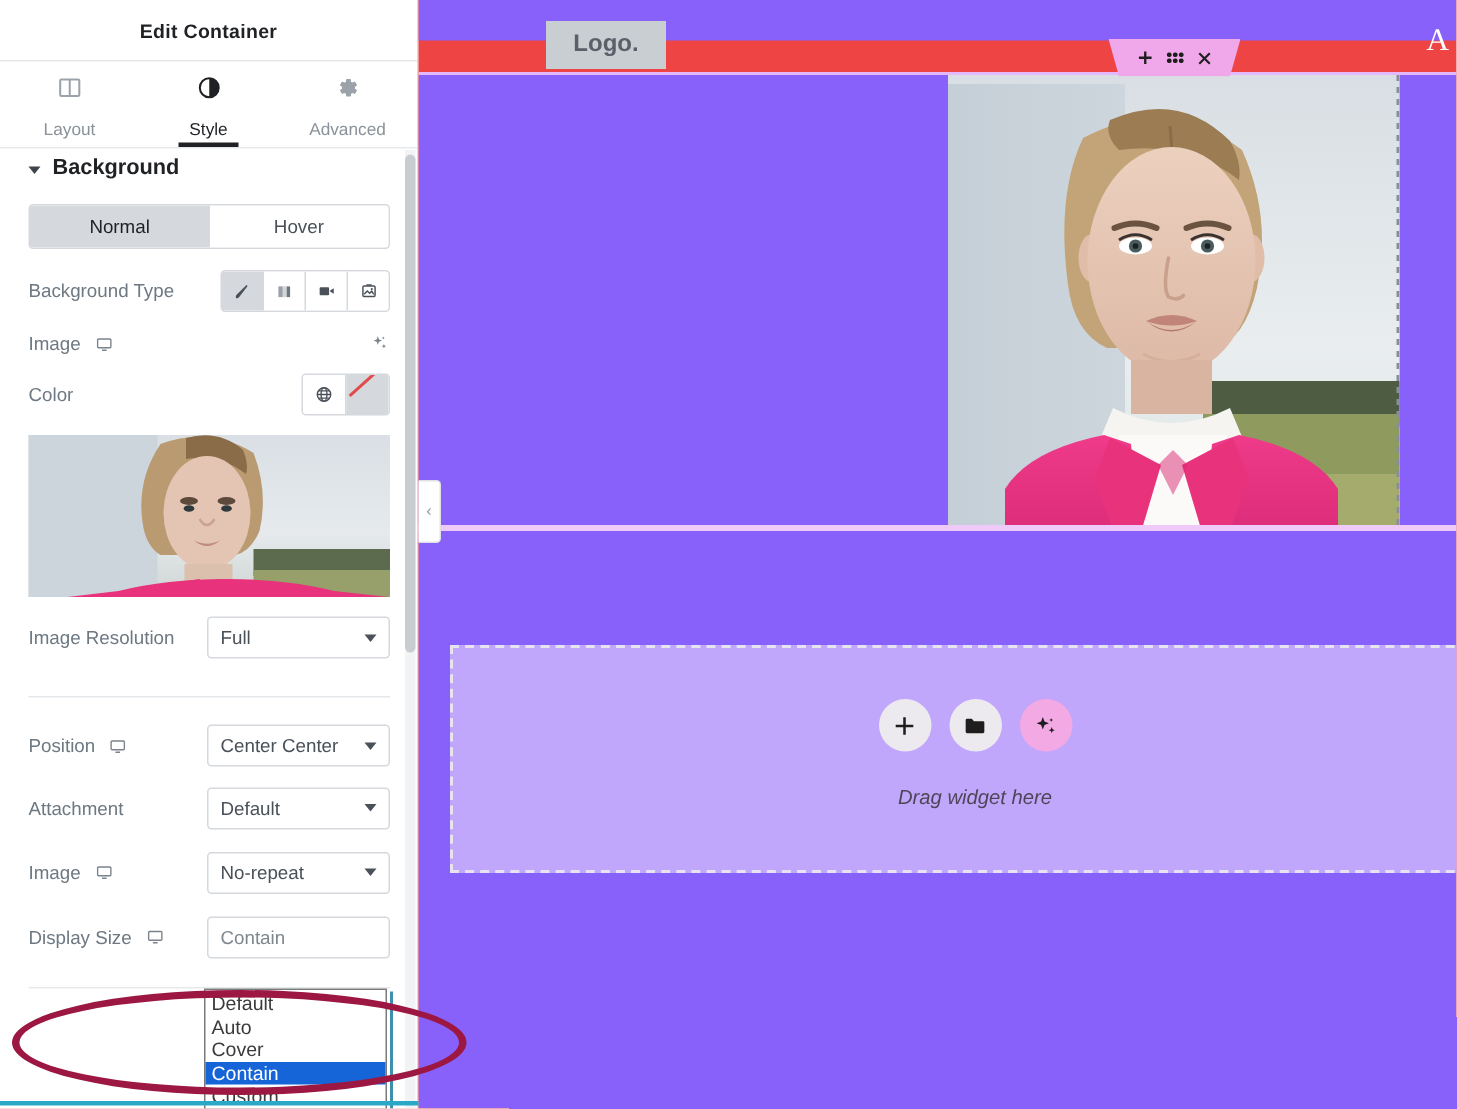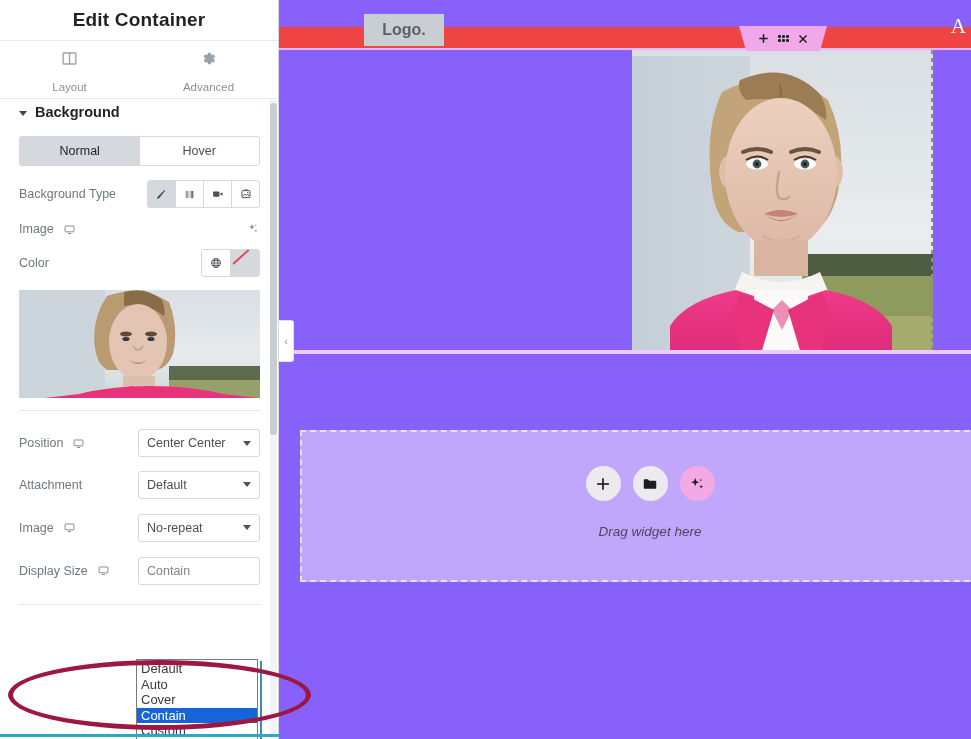--- a/index.html
+++ b/index.html
@@ -31,21 +31,21 @@
   }
   .panel-header {
     height: 41px;
     display: flex;
     align-items: center;
     justify-content: center;
     border-bottom: 1px solid #e6e9ec;
     box-sizing: border-box;
   }
   .panel-title {
-    font-size: 19px;
+    font-size: 13px;
     font-weight: bold;
     color: #1f2124;
     letter-spacing: .2px;
   }
 
   .tabs {
     display: flex;
     height: 58px;
     border-bottom: 1px solid #e6e9ec;
     box-sizing: border-box;
@@ -506,20 +506,29 @@
 
     <div class="tabs">
       <div class="tab">
         <span class="tab-ico">
           <svg width="17" height="17" viewBox="0 0 20 20" fill="none" stroke="currentColor" stroke-width="1.6">
             <rect x="2.5" y="3.5" width="15" height="13" rx="1"></rect>
             <line x1="10" y1="3.5" x2="10" y2="16.5"></line>
           </svg>
         </span>
         <span class="tab-lbl">Layout</span>
+      </div>
+      <div class="tab active">
+        <span class="tab-ico">
+          <svg width="17" height="17" viewBox="0 0 20 20">
+            <circle cx="10" cy="10" r="7.4" fill="none" stroke="currentColor" stroke-width="1.6"></circle>
+            <path d="M10 2.6 A7.4 7.4 0 0 1 10 17.4 Z" fill="currentColor"></path>
+          </svg>
+        </span>
+        <span class="tab-lbl">Style</span>
       </div>
       <div class="tab">
         <span class="tab-ico">
           <svg width="17" height="17" viewBox="0 0 20 20" fill="currentColor">
             <path d="M10 6.6a3.4 3.4 0 1 0 0 6.8 3.4 3.4 0 0 0 0-6.8zm0 5a1.6 1.6 0 1 1 0-3.2 1.6 1.6 0 0 1 0 3.2z"></path>
             <path d="M17.3 11.5l-1.3-.75a6.2 6.2 0 0 0 0-1.5l1.3-.75a.6.6 0 0 0 .23-.8l-1.3-2.25a.6.6 0 0 0-.79-.24l-1.3.75a6.2 6.2 0 0 0-1.3-.76V3.7a.6.6 0 0 0-.6-.6H9.66a.6.6 0 0 0-.6.6v1.5a6.2 6.2 0 0 0-1.3.76l-1.3-.75a.6.6 0 0 0-.8.24L4.37 7.7a.6.6 0 0 0 .22.8l1.3.75a6.2 6.2 0 0 0 0 1.5l-1.3.75a.6.6 0 0 0-.22.8l1.3 2.25a.6.6 0 0 0 .79.24l1.3-.75c.4.3.84.56 1.3.76v1.5a.6.6 0 0 0 .6.6h2.6a.6.6 0 0 0 .6-.6v-1.5c.46-.2.9-.46 1.3-.76l1.3.75a.6.6 0 0 0 .79-.24l1.3-2.25a.6.6 0 0 0-.23-.8z"></path>
           </svg>
         </span>
         <span class="tab-lbl">Advanced</span>
       </div>
@@ -633,20 +642,28 @@
 
           <rect x="104" y="86" width="32" height="12" fill="#dcc0ae"></rect>
           <path d="M98 98 q22 10 44 0 l6 10 -56 0z" fill="#f2f1ee"></path>
 
           <path d="M88 100 q-26 2 -34 8 l0 0 66 0 -6 -12z" fill="#e8327c"></path>
           <path d="M152 100 q26 2 34 8 l-66 0 6 -12z" fill="#e8327c"></path>
           <path d="M60 104 l-34 4 0 0 214 0 -36 -4 q-32 -8 -72 -8 q-40 0 -72 8z" fill="#e8327c"></path>
         </svg>
       </div>
 
+      <div class="row" style="min-height:54px;align-items:center">
+        <span class="row-label">Image Resolution</span>
+        <span class="row-spacer"></span>
+        <div class="select">
+          <span>Full</span>
+          <span class="sel-caret"></span>
+        </div>
+      </div>
 
       <div class="divider"></div>
 
       <div class="row" style="min-height:40px">
         <span class="row-label">Position</span>
         <span class="device-ico">
           <svg width="13" height="13" viewBox="0 0 20 20" fill="none" stroke="currentColor" stroke-width="1.4">
             <rect x="3.2" y="4.6" width="13.6" height="9" rx="1"></rect>
             <line x1="7.6" y1="16.2" x2="12.4" y2="16.2"></line>
           </svg>

